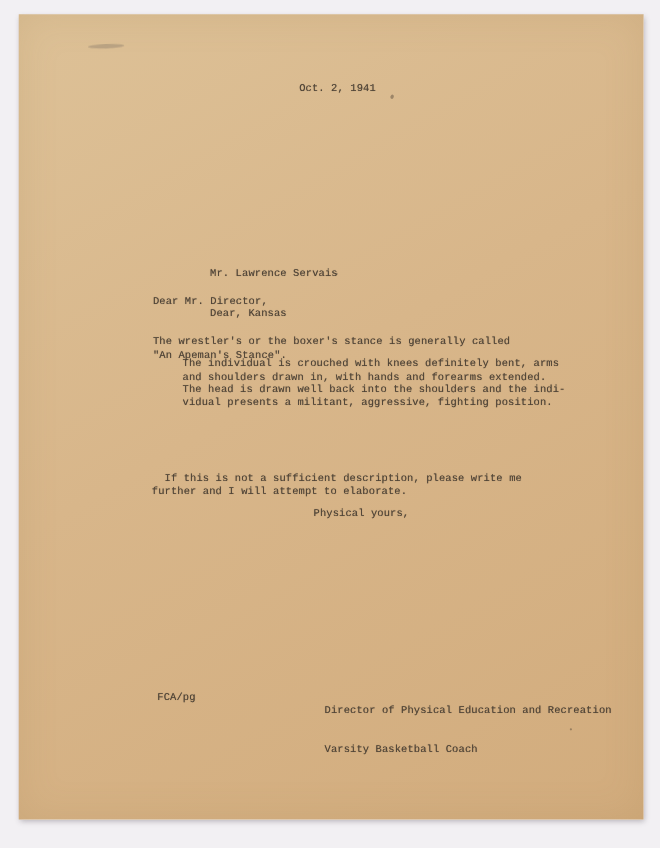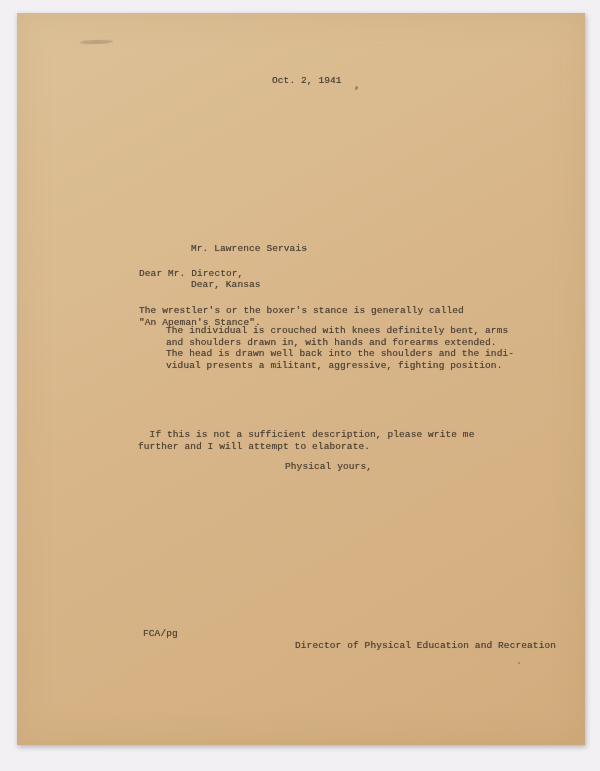--- a/index.html
+++ b/index.html
@@ -80,17 +80,18 @@
 and shoulders drawn in, with hands and forearms extended.
 The head is drawn well back into the shoulders and the indi-
 vidual presents a militant, aggressive, fighting position.</div>
   <div class="typed para-4">  If this is not a sufficient description, please write me
 further and I will attempt to elaborate.</div>
 
   <div class="typed closing">Physical yours,</div>
 
   <div class="typed signature-block">
     <div>Director of Physical Education and Recreation</div>
+    <div>Varsity Basketball Coach</div>
   </div>
 
   <div class="typed initials">FCA/pg</div>
 
 </div>
 
 </body></html>

